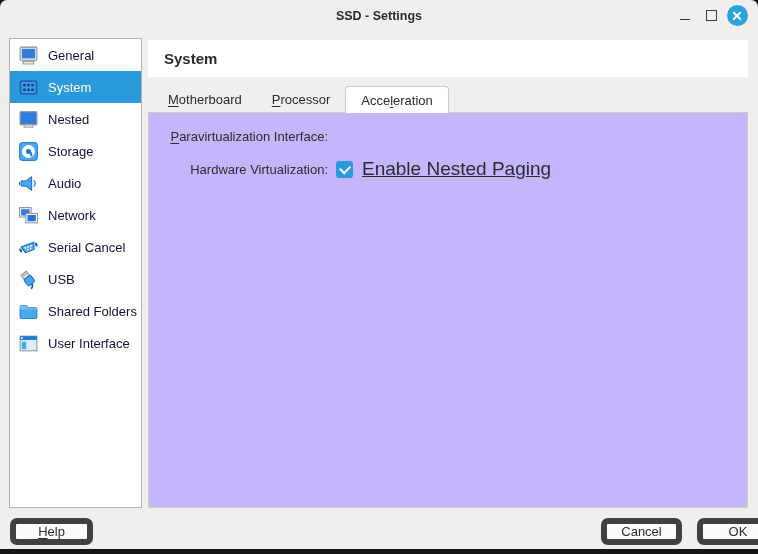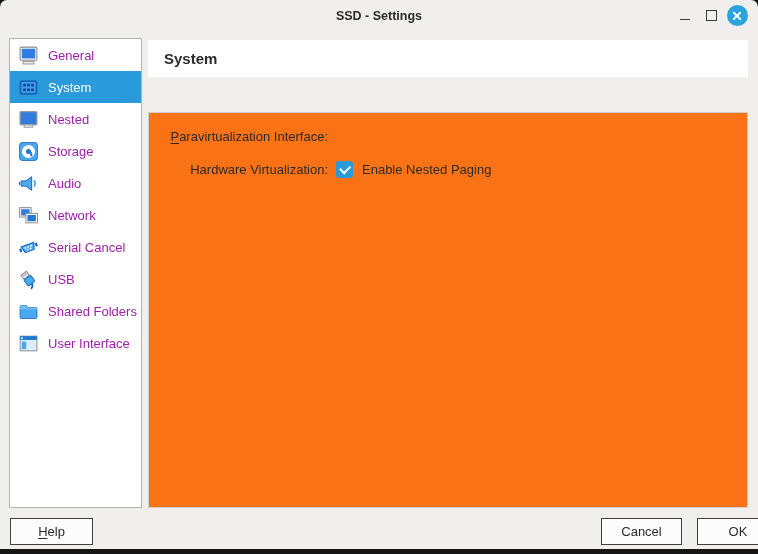--- a/index.html
+++ b/index.html
@@ -19,60 +19,60 @@
   .close-circle::before, .close-circle::after {
     content:""; position:absolute; left:50%; top:50%; width:11px; height:2.2px; background:#fff; border-radius:1px;
   }
   .close-circle::before { transform:translate(-50%,-50%) rotate(45deg); }
   .close-circle::after  { transform:translate(-50%,-50%) rotate(-45deg); }
 
   
   .sidebar { position:absolute; left:9px; top:38px; width:133px; height:470px;
              background:#fff; border:1px solid #b3b3b3; }
   .side-item { height:32px; display:flex; align-items:center; padding-left:7px; gap:9px;
-               font-size:13px; color:#a21caf; cursor:default; }
+               font-size:13px; color:#0f172a; cursor:default; }
   .side-item.selected { background:#2a9ada; color:#fff; }
   .side-icon { width:22px; height:22px; display:flex; align-items:center; justify-content:center; flex:0 0 22px; }
   .side-icon svg { width:21px; height:21px; }
 
   
   .header { position:absolute; left:148px; top:40px; width:600px; height:37px; background:#fff;
             display:flex; align-items:center; padding-left:16px; }
   .header-title { font-size:15px; font-weight:bold; color:#2b2b2b; }
 
   
   .tabs { position:absolute; left:153px; top:86px; height:27px; display:flex; z-index:2; }
   .tab { padding:0 15px; display:flex; align-items:center; font-size:13px; color:#2b2b2b; cursor:default; }
   .tab.active { background:#fff; border:1px solid #c9c9c9; border-bottom:none; border-radius:4px 4px 0 0; }
   .mn { text-decoration:underline; text-underline-offset:2px; }
 
   
   .pane { position:absolute; left:148px; top:112px; width:600px; height:396px;
-          background:#f97316; border:1px solid #cfcfcf; z-index:1; }
+          background:#c4b5fd; border:1px solid #cfcfcf; z-index:1; }
   .form { position:absolute; left:0; top:11px; width:100%; }
   .form-row { display:flex; align-items:center; margin-bottom:9px; min-height:24px; }
   .form-label { width:179px; text-align:right; font-size:13px; color:#2b2b2b; flex:0 0 179px; }
 
   .dropdown { margin-left:5px; height:25px; border:1px solid #b9b9b9; border-radius:4px;
               background:#fff; display:flex; align-items:center; cursor:default; }
   .dropdown-value { font-size:13px; color:#2b2b2b; padding:0 9px 0 9px; }
   .dropdown-sep { width:1px; align-self:stretch; background:#dcdcdc; }
   .dropdown-arrow-box { width:22px; display:flex; align-items:center; justify-content:center; }
   .chevron { width:7px; height:7px; border-right:1.6px solid #4a4a4a; border-bottom:1.6px solid #4a4a4a;
              transform:rotate(45deg) translate(-1px,-1px); }
 
   .checkbox { width:17px; height:17px; border-radius:3px; background:#2a9ada; margin-left:8px;
               position:relative; flex:0 0 17px; cursor:default; }
   .checkbox::after { content:""; position:absolute; left:4px; top:4.5px; width:8px; height:4.5px;
               border-left:2px solid #fff; border-bottom:2px solid #fff; transform:rotate(-45deg); }
-  .check-label { margin-left:9px; font-size:13px; color:#2b2b2b; }
-
-  
-  .btn { position:absolute; top:518px; height:27px; background:#fcfcfc; border:1px solid #404040;
-         border-radius:0; font-size:13px; color:#2b2b2b; display:flex; align-items:center;
+  .check-label { margin-left:9px; font-size:19px; color:#2b2b2b;text-decoration:underline; }
+
+  
+  .btn { position:absolute; top:518px; height:27px; background:#fcfcfc; border:6px solid #404040;
+         border-radius:7px; font-size:13px; color:#2b2b2b; display:flex; align-items:center;
          justify-content:center; font-family:"Liberation Sans", sans-serif; cursor:default; }
   .btn-help { left:10px; width:83px; }
   .btn-cancel { left:601px; width:81px; }
   .btn-ok { left:697px; width:82px; }
 </style>
 </head>
 <body>
 
 <div class="window">
 
@@ -219,20 +219,31 @@
       </span>
       <span>User Interface</span>
     </div>
 
   </div>
 
   <div class="header">
     <span class="header-title">System</span>
   </div>
 
+  <div class="tabs">
+    <div class="tab">
+      <span><span></span><span class="mn">M</span><span>otherboard</span></span>
+    </div>
+    <div class="tab">
+      <span><span></span><span class="mn">P</span><span>rocessor</span></span>
+    </div>
+    <div class="tab active">
+      <span><span>Acce</span><span class="mn">l</span><span>eration</span></span>
+    </div>
+  </div>
 
   <div class="pane">
     <div class="form">
 
       <div class="form-row">
         <span class="form-label"><span></span><span class="mn">P</span><span>aravirtualization Interface:</span></span>
       </div>
 
       <div class="form-row">
         <span class="form-label">Hardware Virtualization:</span>

